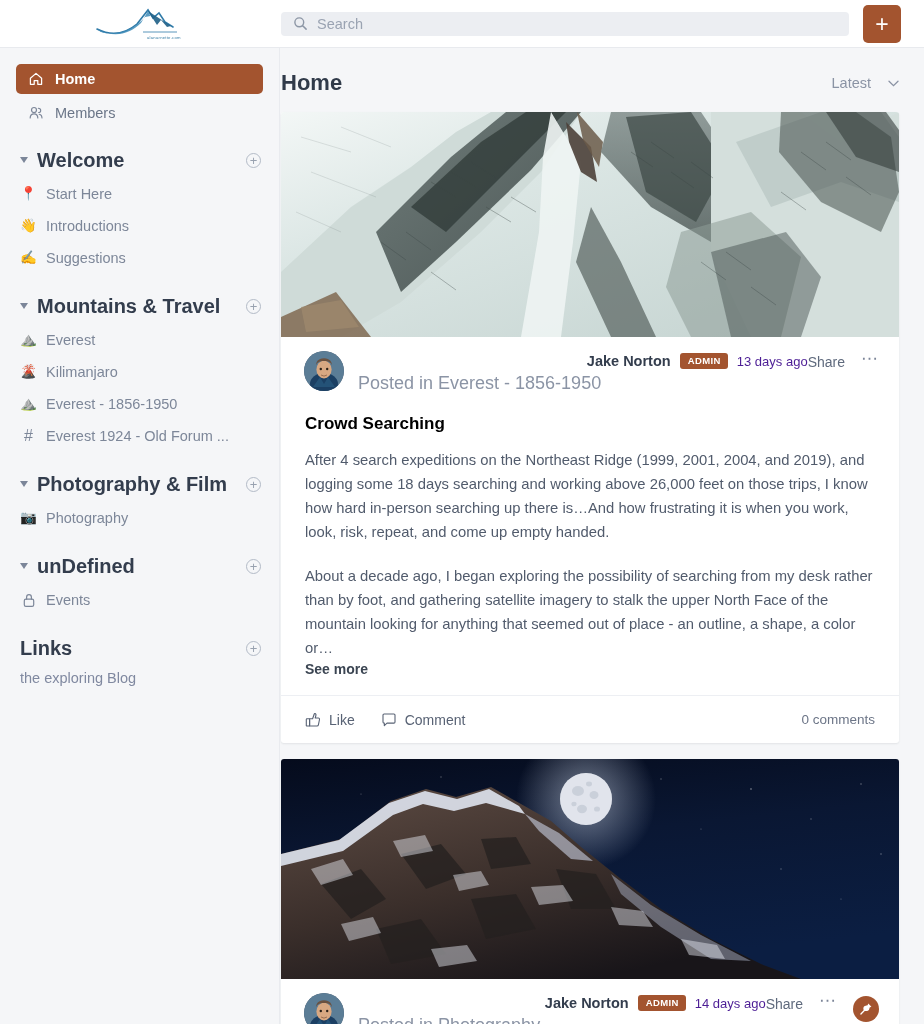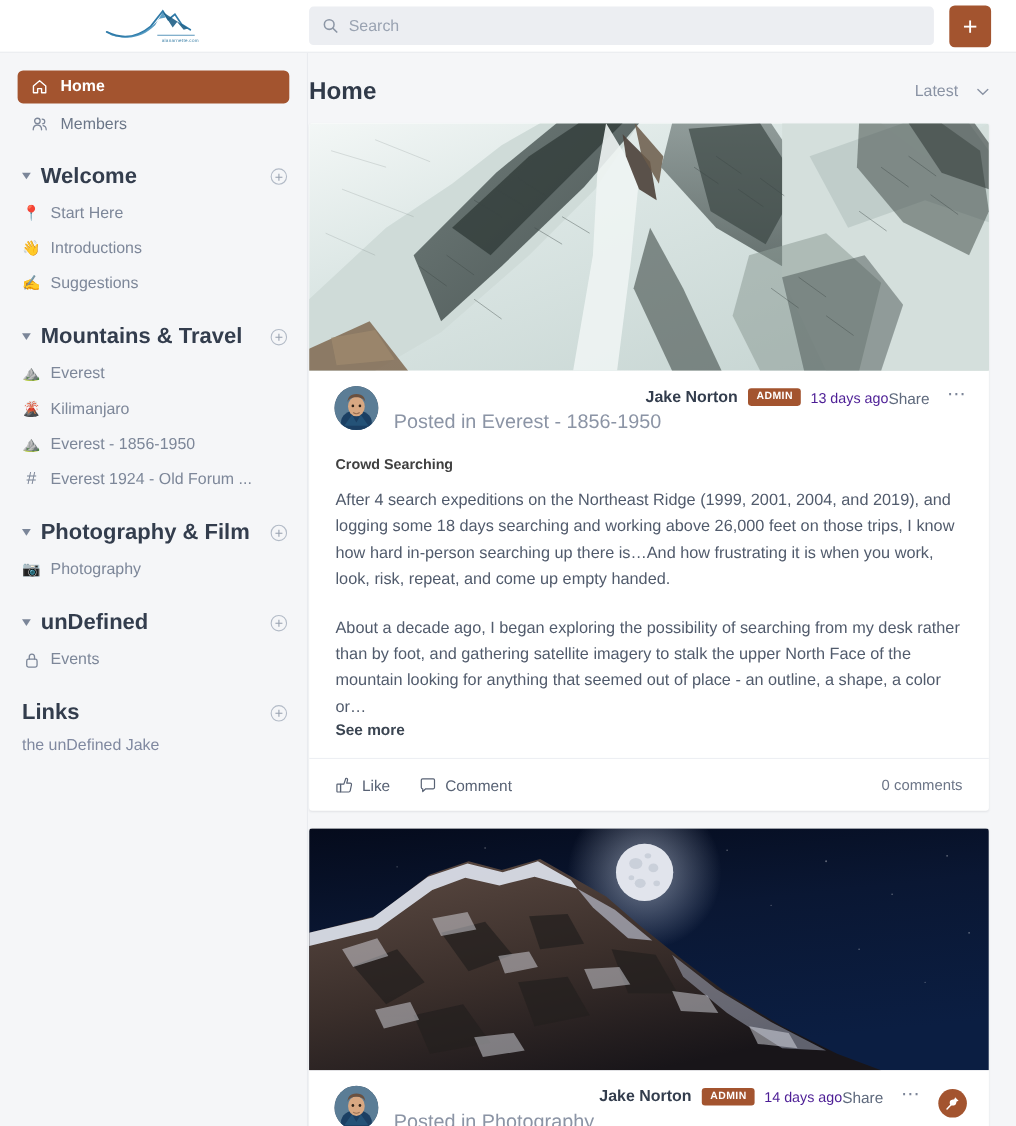--- a/index.html
+++ b/index.html
@@ -25,21 +25,21 @@
     display: flex; align-items: center; justify-content: center;
   }
   .logo-mark { width: 98px; height: 38px; display:block; }
 
   .search-wrap {
     flex: 1; display: flex; align-items: center;
     padding-left: 1px; padding-right: 18px;
   }
   .search-box {
     flex: 1;
-    height: 35px;
+    height: 24px;
     background: #eceef2;
     border-radius: 4px;
     display: flex; align-items: center;
     padding: 0 12px;
     gap: 9px;
     max-width: 568px;
   }
   .search-box svg { flex: 0 0 auto; }
   .search-input {
     border: 0; background: transparent; outline: none;
@@ -211,21 +211,21 @@
   .share-btn { font-size: 14px; color: #5f6a7d; cursor: pointer; }
   .dots { color: #7c8598; font-size: 17px; letter-spacing: 1px; cursor: pointer; line-height: 10px; }
   .pin-badge {
     width: 26px; height: 26px; border-radius: 50%;
     background: #a3542f;
     display: flex; align-items: center; justify-content: center;
     cursor: pointer; flex: 0 0 auto;
   }
 
   .post-title {
-    font-size: 13px; font-weight: bold; color: #404040;
+    font-size: 17px; font-weight: bold; color: #000000;
     padding: 20px 24px 0 24px;
   }
   .post-body { padding: 14px 24px 0 24px; }
   .post-body p {
     font-size: 14.8px; line-height: 24px; color: #515b6c;
     margin-bottom: 20px;
   }
   .post-body p:last-child { margin-bottom: 0; }
   .see-more {
     font-size: 14px; font-weight: bold; color: #3b4552;
@@ -364,21 +364,21 @@
       </span>
       <span>Events</span>
     </div>
   </div>
 
   <div class="section">
     <div class="section-head">
       <span class="section-title no-caret">Links</span>
       <span class="plus-circle">+</span>
     </div>
-    <div class="link-item">the unDefined Jake</div>
+    <div class="link-item">the exploring Blog</div>
   </div>
 </div>
 
 <div class="main">
 
   <div class="main-head">
     <div class="page-title">Home</div>
     <div class="sort-ctl">
       <span>Latest</span>
       <svg width="11" height="7" viewBox="0 0 11 7">

